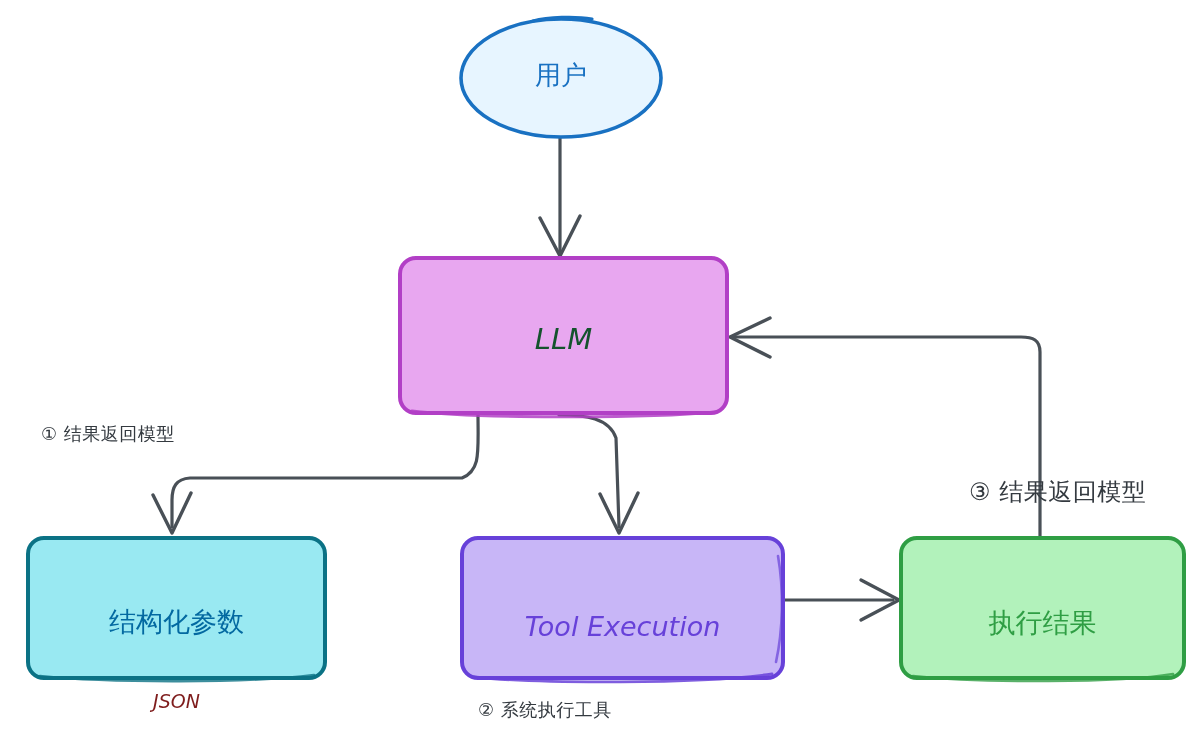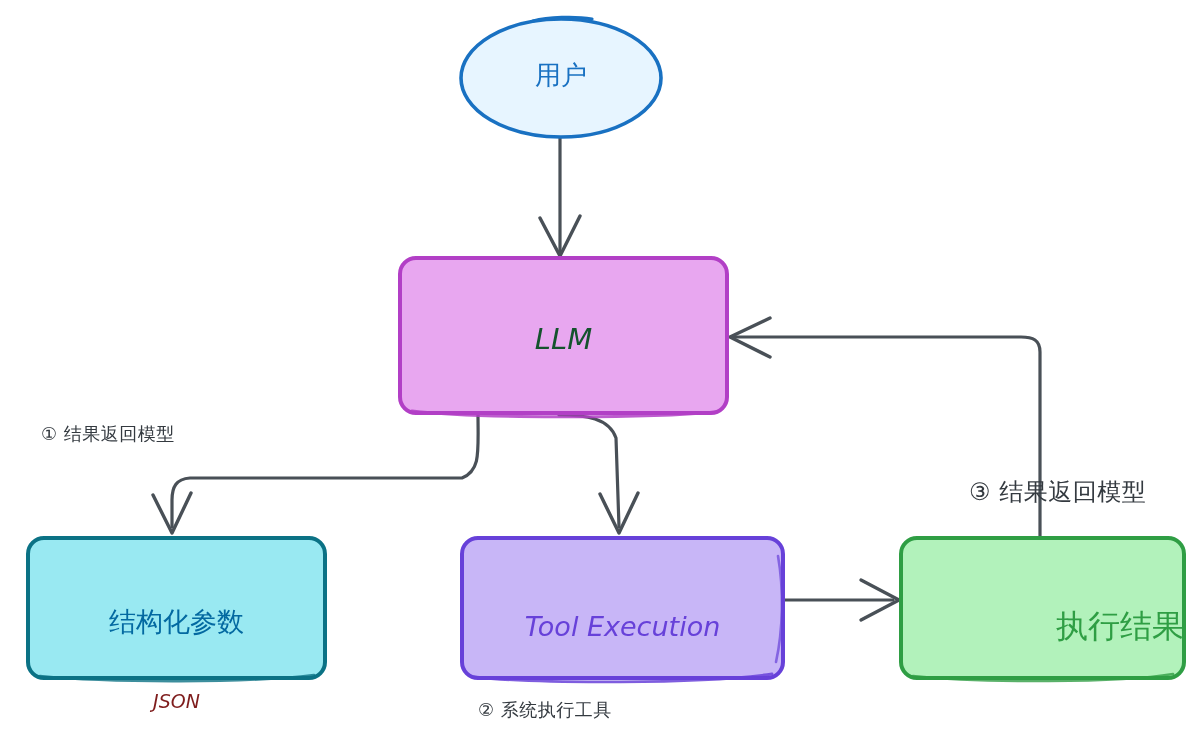--- a/index.html
+++ b/index.html
@@ -104,21 +104,21 @@
 <div class="node-label" style="left:28px; top:565px; width:297px;">
   <div style="font-size:27px; color:#0369a1;font-family:Liberation Mono, monospace;">结构化参数</div>
   <div style="font-size:19px; color:#7f1d1d; font-style:italic; margin-top:4px;">JSON</div>
 </div>
 
 <div class="node-label" style="left:462px; top:563px; width:321px;">
   <div style="font-size:27px; color:#6741d9; font-style:italic; margin-top:4px;">Tool Execution</div>
 </div>
 
 <div class="node-label" style="left:901px; top:563px; width:283px;">
-  <div style="font-size:32px; color:#2f9e44;text-align:right;">执行结果</div>
+  <div style="font-size:27px; color:#2f9e44;">执行结果</div>
 </div>
 
 <div class="edge-label" style="left:41px; top:422px; font-size:18px;">① 结果返回模型</div>
 
 <div class="edge-label" style="left:478px; top:698px; font-size:18px;">② 系统执行工具</div>
 
 <div class="edge-label" style="left:929px; top:476px; font-size:24px;margin-left:40px;">③ 结果返回模型</div>
 
 <div class="hit" style="left:461px; top:19px; width:200px; height:118px;"></div>
 <div class="hit" style="left:400px; top:258px; width:327px; height:155px;"></div>

